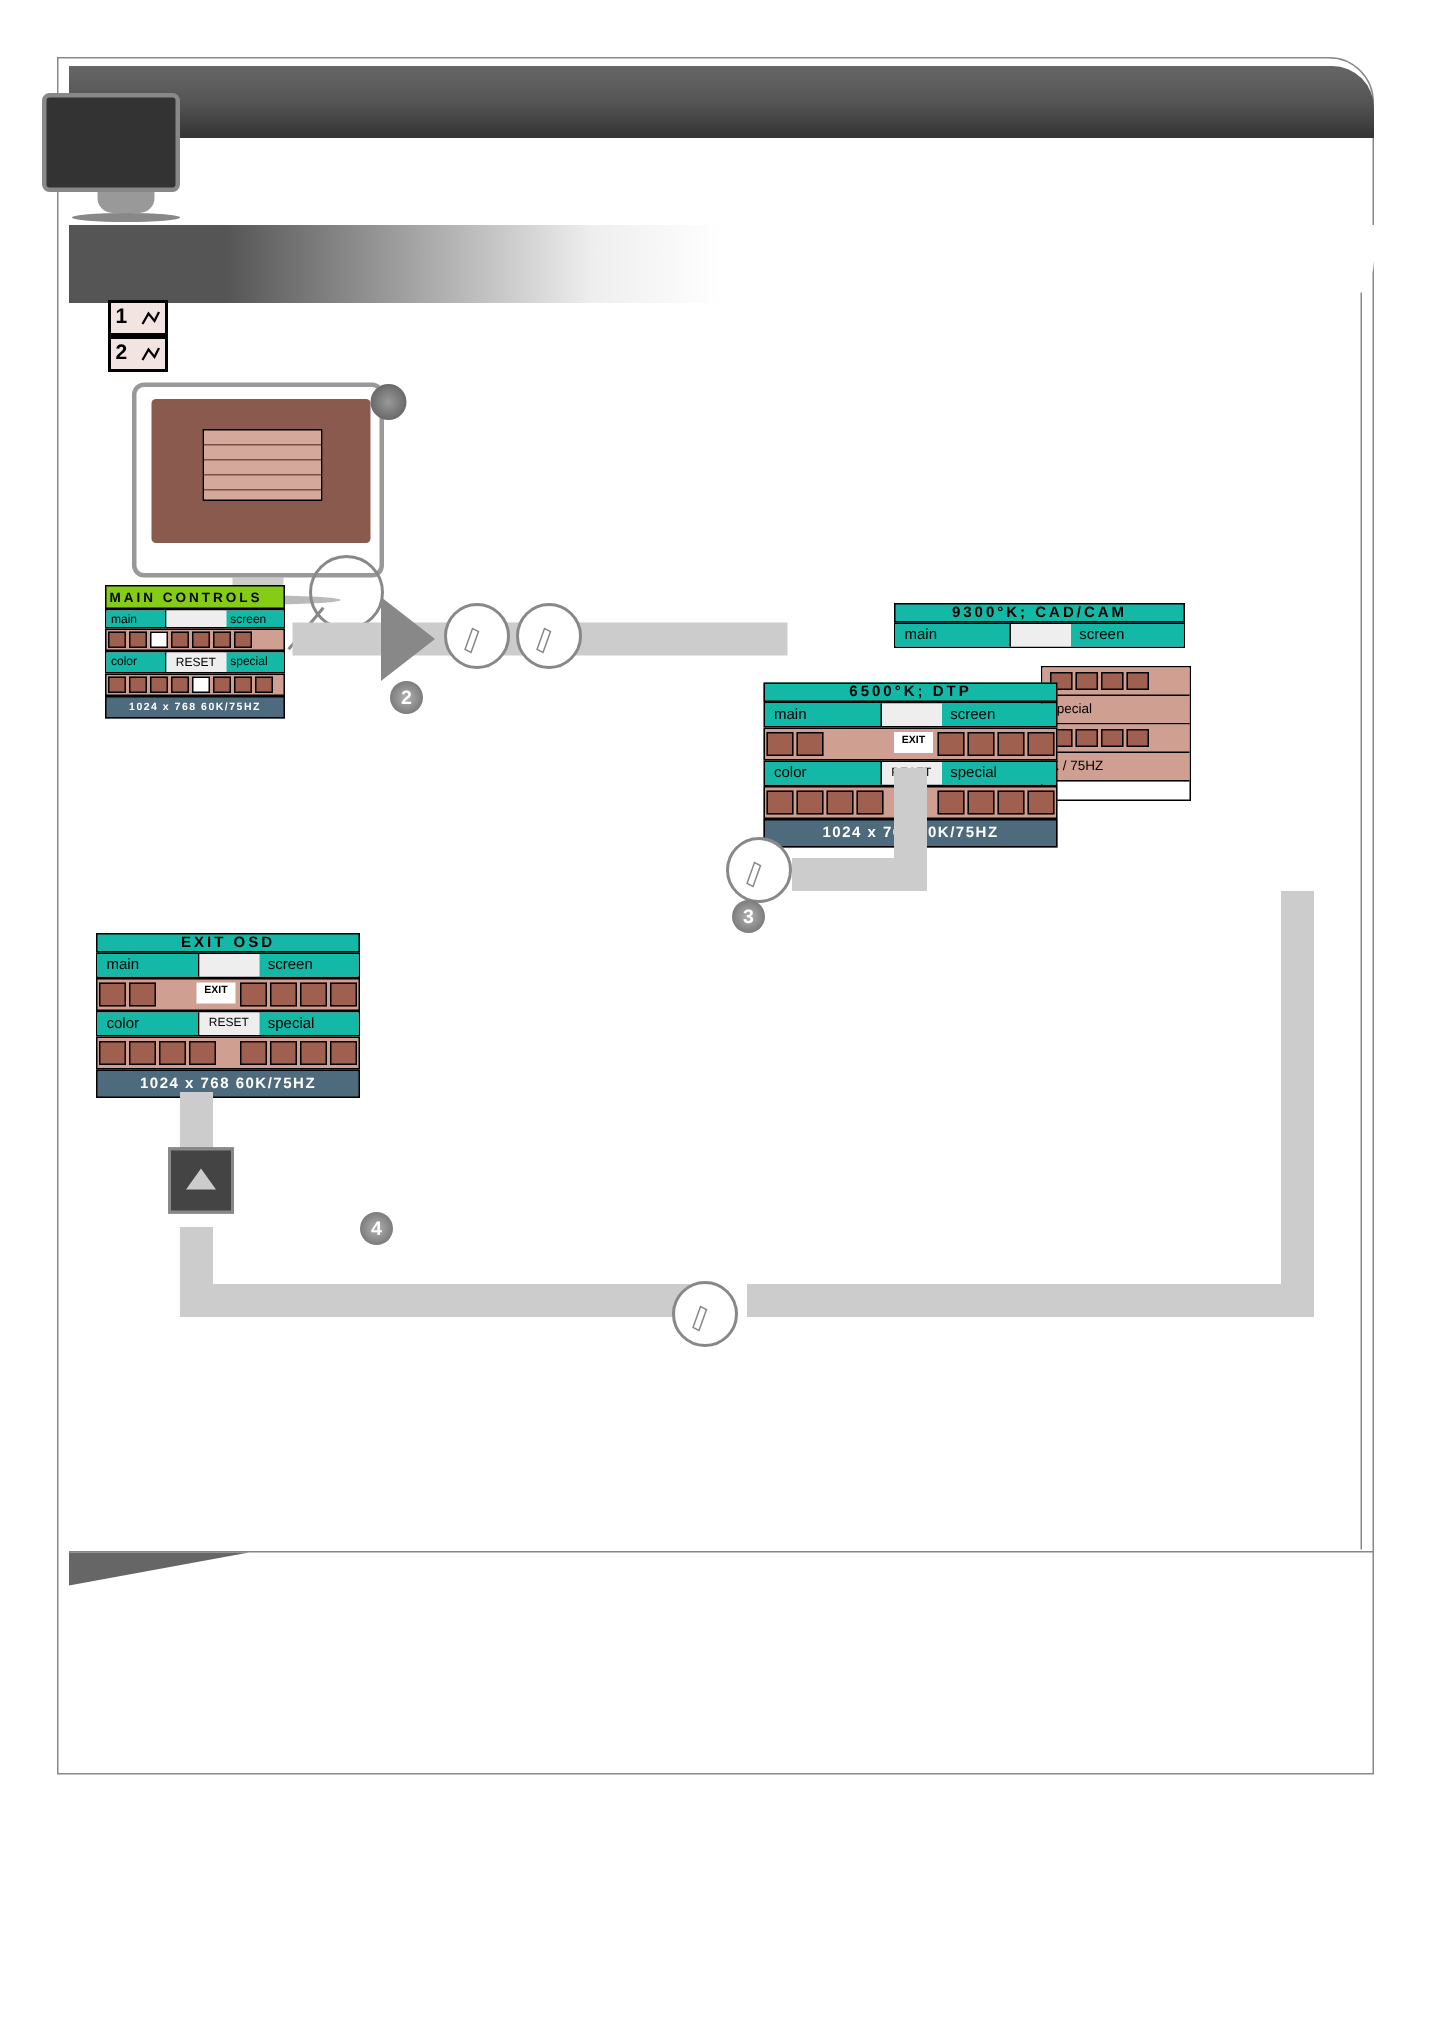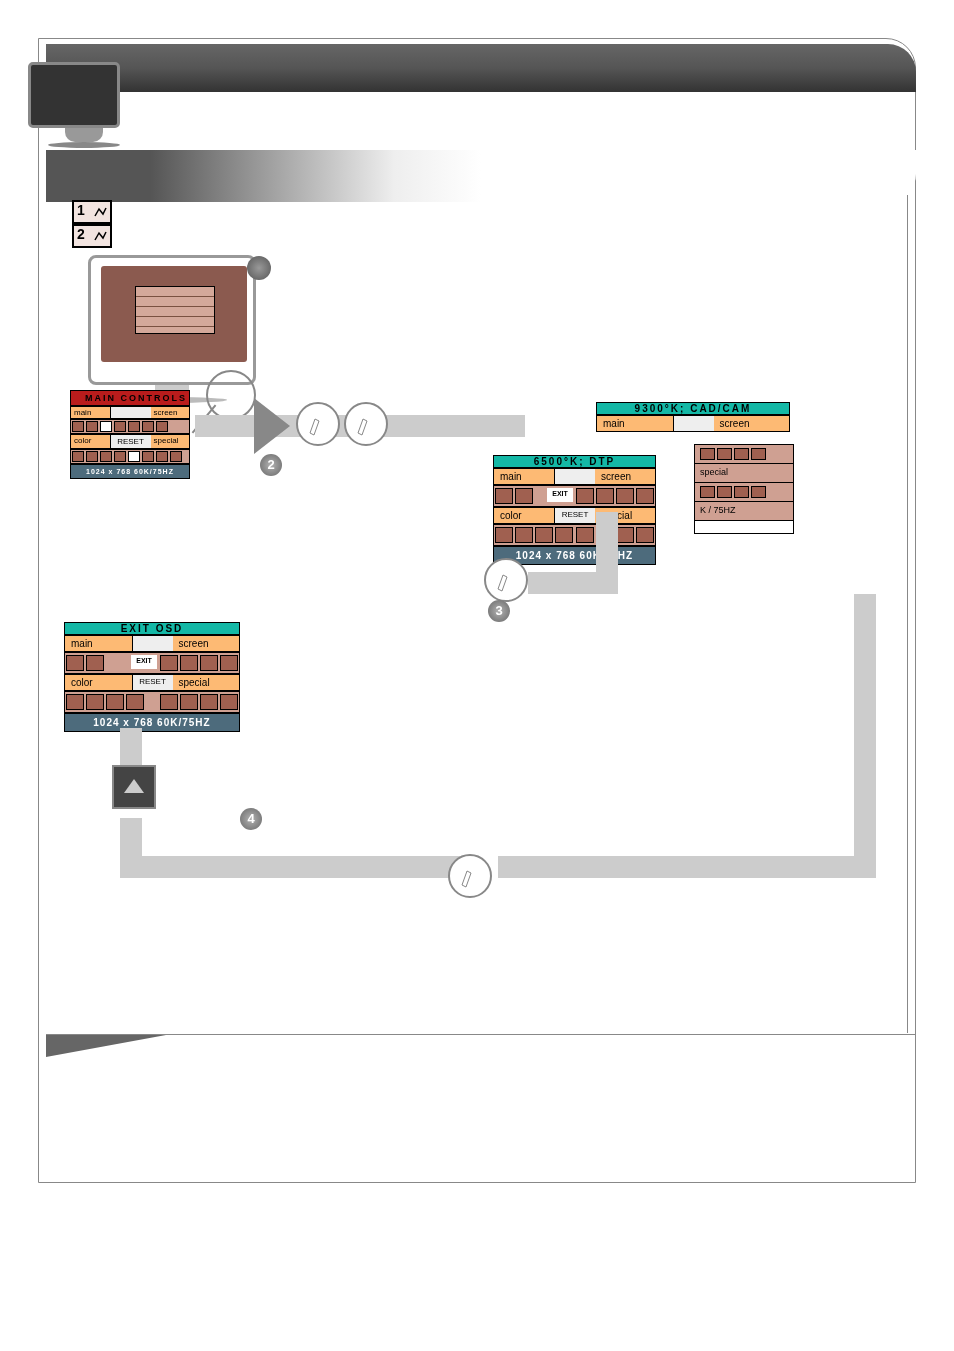--- a/index.html
+++ b/index.html
@@ -28,24 +28,24 @@
 .mon2{position:absolute;top:255px;left:88px}
 .mon2 .frame{width:168px;height:130px;border:3px solid #999;border-radius:8px;background:#fff;position:relative}
 .mon2 .inner{position:absolute;top:8px;left:10px;width:146px;height:96px;background:#8b5a4f;border-radius:3px}
 .mon2 .inner .osdtiny{position:absolute;top:20px;left:34px;width:80px;height:48px;background:#d4a89a;border:1px solid #000}
 .mon2 .inner .osdtiny .r{height:10px;border-bottom:1px solid #7a5040}
 .mon2 .pwr{position:absolute;top:-2px;right:-18px;width:24px;height:24px;border-radius:50%;background:radial-gradient(#999,#555)}
 .mon2 .std{width:34px;height:12px;background:#ccc;margin:0 auto}
 .mon2 .bas{width:110px;height:6px;background:#bbb;margin:0 auto;border-radius:50%}
 
 .osd{position:absolute;font:10px Arial;color:#000}
-.osd .ttl{background:#b91c1c;border:1px solid #000;text-align:right;font-weight:bold;padding:2px;letter-spacing:2px}
+.osd .ttl{background:#84cc16;border:1px solid #000;text-align:left;font-weight:bold;padding:2px;letter-spacing:2px}
 .osd .xttl{background:#14b8a6;border:1px solid #000;text-align:center;font-weight:bold;padding:0;letter-spacing:2px}
 .osd .tabrow{display:flex;border:1px solid #000}
-.osd .tab{background:#fdba74;padding:2px 6px;flex:1;border-right:1px solid #000;font-size:10px}
+.osd .tab{background:#14b8a6;padding:2px 6px;flex:1;border-right:1px solid #000;font-size:10px}
 .osd .tab:last-child{border-right:0}
 .osd .tabm{background:#eee;width:40px;padding:2px;font-size:8px;text-align:center}
 .osd .icorow{display:flex;background:#cfa092;border:1px solid #000}
 .osd .ico{width:18px;height:16px;background:#a06050;margin:2px 1px;border:1px solid #000}
 .osd .icw{width:18px;height:16px;background:#fff;margin:2px 1px;border:1px solid #000}
 .osd .exitb{width:26px;height:14px;background:#fff;margin:2px;font:bold 7px Arial;text-align:center;padding-top:2px}
 .osd .stat{background:#4d6b7c;color:#fff;text-align:center;padding:3px;font-weight:bold;letter-spacing:1px;border:1px solid #000}
 
 .osd-main{top:390px;left:70px;width:120px}
 .osd-main .ttl{font-size:9px}
@@ -60,21 +60,21 @@
 .pipe1{position:absolute;top:415px;left:195px;width:330px;height:22px;background:#ccc}
 .tri1{position:absolute;top:398px;left:254px;width:0;height:0;border-top:28px solid transparent;border-bottom:28px solid transparent;border-left:36px solid #888}
 .c-pen{position:absolute;width:44px;height:44px;border:2px solid #888;border-radius:50%;background:#fff}
 .c-pen svg{margin:7px}
 .pen1{top:402px;left:296px}
 .pen2{top:402px;left:344px}
 .badge{position:absolute;width:22px;height:22px;border-radius:50%;background:radial-gradient(#aaa 10%,#666);color:#fff;font:bold 13px Arial;text-align:center;line-height:22px}
 .b2{top:454px;left:260px}
 
 .osd-930{top:402px;left:596px;width:194px}
-.osd-650{top:455px;left:493px;width:163px}
+.osd-650{top:455px;left:509px;width:196px}
 .cascade{position:absolute;top:444px;left:694px;width:100px;height:90px;border:1px solid #000;font:9px Arial}
 .cascade .r{background:#cfa092;border-bottom:1px solid #000;padding:3px 5px;height:19px}
 .cascade .r:nth-child(1){display:flex}
 .cascade .ico{display:inline-block;width:15px;height:12px;background:#a06050;border:1px solid #000;margin-right:2px}
 
 .pen3{top:558px;left:484px}
 .b3{top:600px;left:488px}
 .pipe3a{position:absolute;top:512px;left:596px;width:22px;height:82px;background:#ccc}
 .pipe3b{position:absolute;top:572px;left:528px;width:90px;height:22px;background:#ccc}
 

